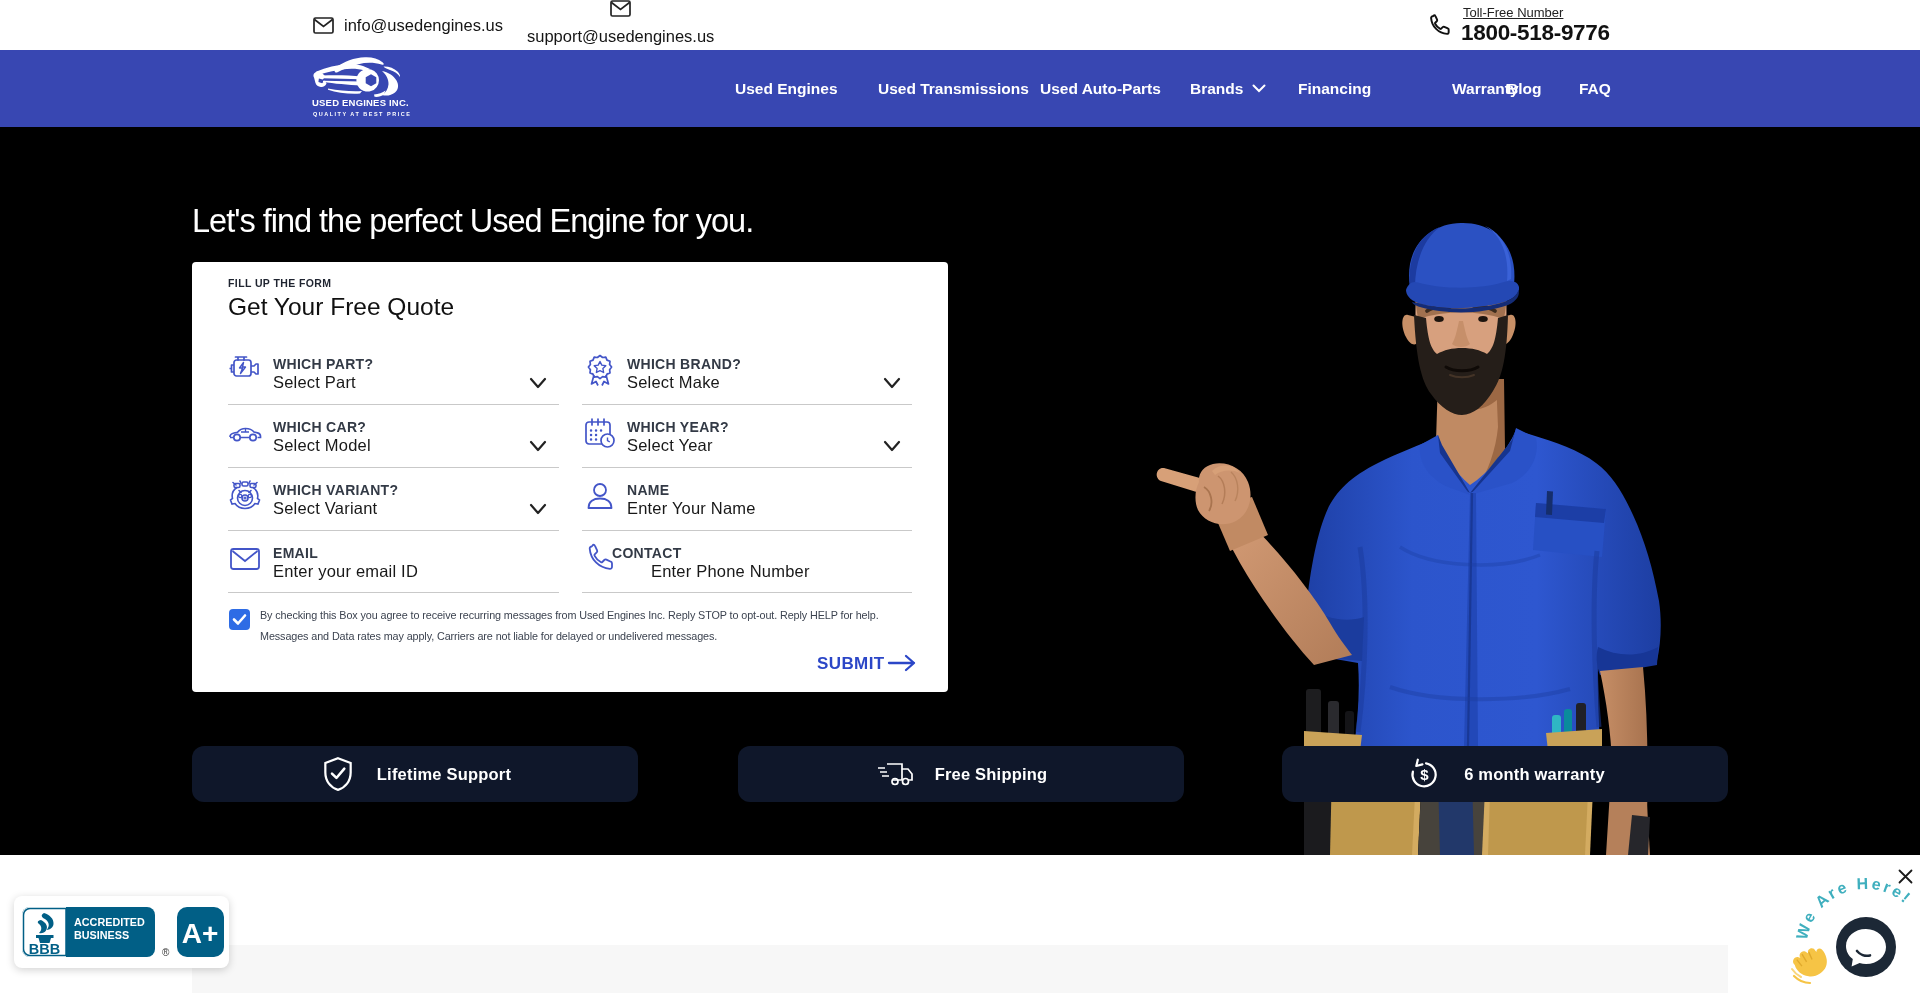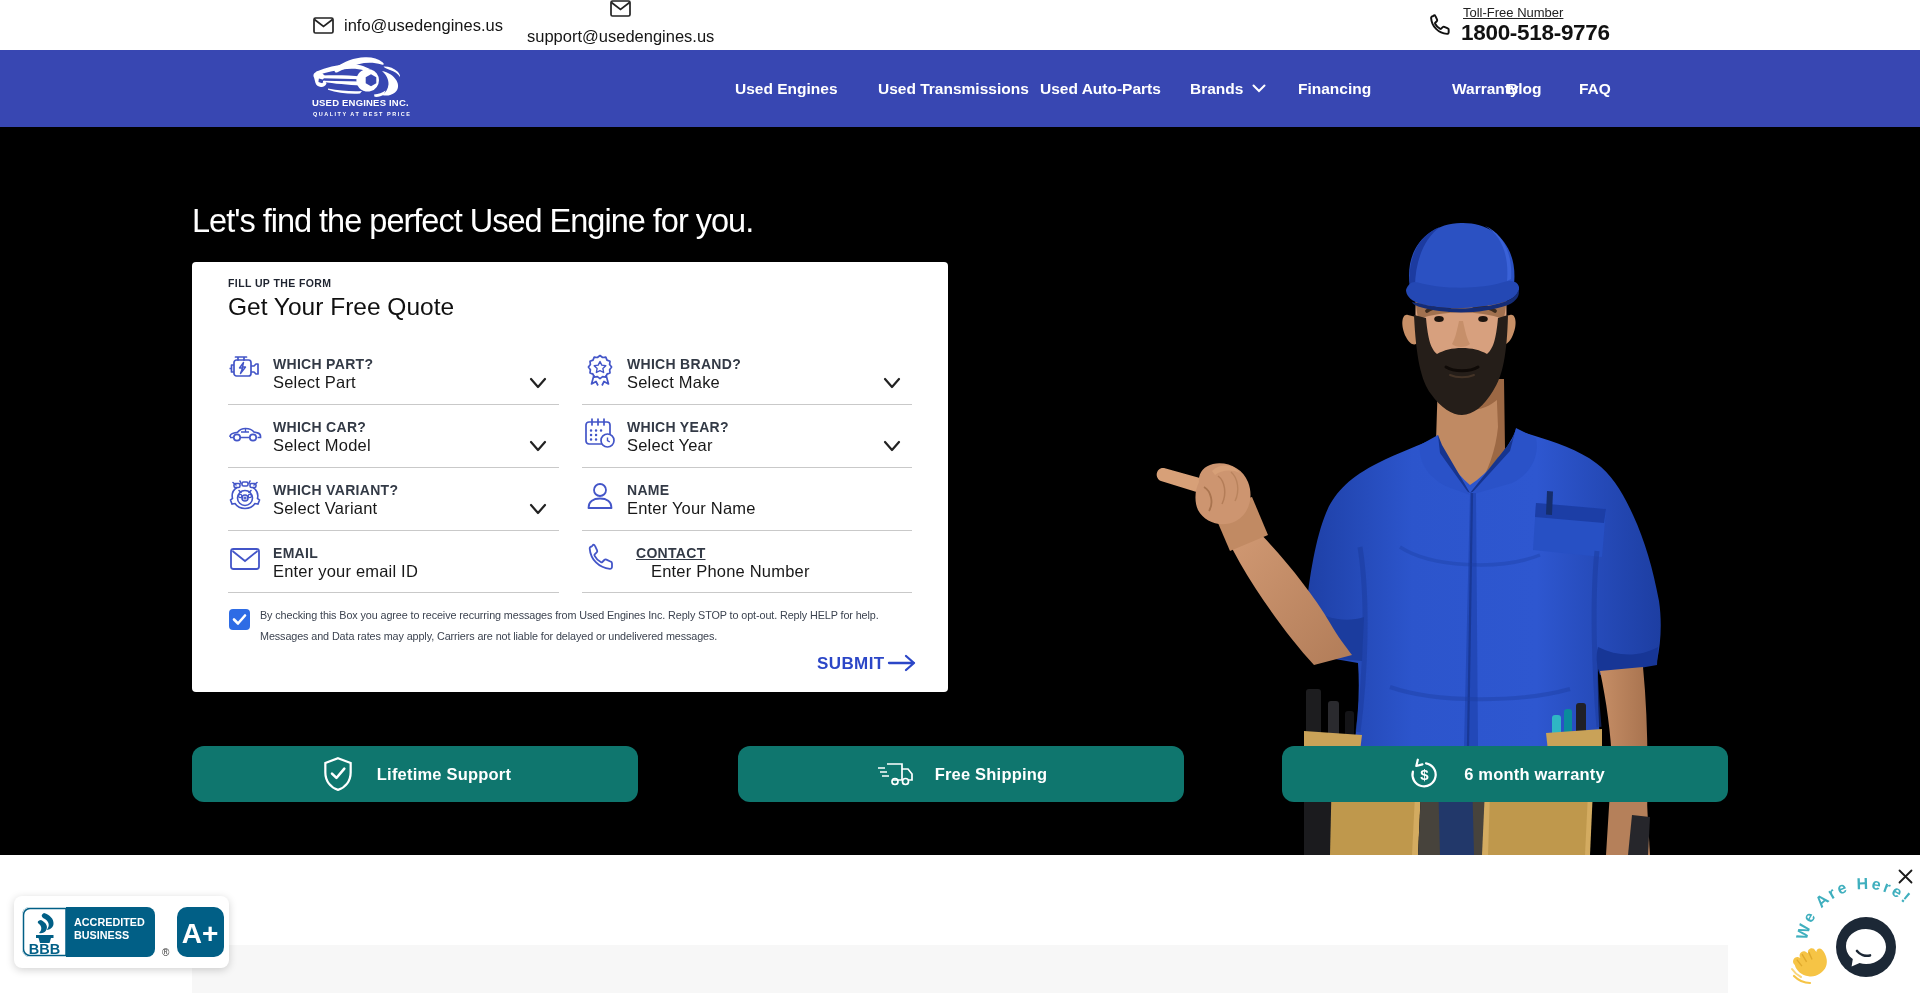--- a/index.html
+++ b/index.html
@@ -29,21 +29,21 @@
 .fld-label { position:absolute; font-size:14px; font-weight:bold; color:#333a46; letter-spacing:0.3px; }
 .fld-value { position:absolute; font-size:16.5px; color:#181818; letter-spacing:0.2px; }
 .fld-line { position:absolute; height:1px; background:#c9c9c9; width:331px; }
 .fld-icon { position:absolute; width:34px; height:34px; }
 .chev { position:absolute; width:22px; height:22px; }
 #disclaimer { position:absolute; left:68px; top:343px; width:668px; font-size:10.8px; line-height:21px; color:#3c4350; letter-spacing:-0.1px; }
 #cbx { position:absolute; left:37px; top:347px; width:21px; height:21px; border-radius:4px; background:#2e6ce5; }
 #submit { position:absolute; left:625px; top:392px; font-size:17px; font-weight:bold; color:#2b46c7; letter-spacing:0.4px; }
 
 
-.feat { position:absolute; top:619px; width:446px; height:56px; border-radius:12px; background:#0f766e; display:flex; align-items:center; justify-content:center; gap:20px; color:#fff; font-size:16.5px; font-weight:bold; letter-spacing:0.2px; }
+.feat { position:absolute; top:619px; width:446px; height:56px; border-radius:12px; background:#0f172a; display:flex; align-items:center; justify-content:center; gap:20px; color:#fff; font-size:16.5px; font-weight:bold; letter-spacing:0.2px; }
 
 
 #bottom { position:absolute; top:855px; left:0; width:1920px; height:138px; background:#fff; }
 #greystrip { position:absolute; left:192px; top:90px; width:1536px; height:48px; background:#f7f7f7; }
 #bbb-card { position:absolute; left:14px; top:41px; width:215px; height:72px; background:#fff; border-radius:8px; box-shadow:0 2px 8px rgba(0,0,0,0.18); }
 </style>
 </head>
 <body>
 <div id="page">
 
@@ -346,21 +346,21 @@
             <path d="M4.5 9 L17 19 L29.5 9"></path>
           </g>
         </svg>
       <div class="fld-label" style="left:81px; top:283px;">EMAIL</div>
       <div class="fld-value" style="left:81px; top:300px;">Enter your email ID</div>
       <div class="fld-line" style="left:36px; top:330px;"></div>
 
       <svg class="fld-icon" style="left:391px; top:280px;" viewBox="0 0 34 34">
           <path d="M9.3 4.2 c.7 0 1.4.4 1.7 1.1 l2.1 4.5 c.3.7.15 1.55-.4 2.1 l-2 2 c-.3.3-.4.8-.2 1.2 1.4 2.8 3.8 5.2 6.6 6.6 .4.2.9.1 1.2-.2 l2-2 c.55-.55 1.4-.7 2.1-.4 l4.5 2.1 c.7.3 1.1 1 1.1 1.7 v3.4 c0 1.2-1 2.1-2.1 2 C14.9 27.4 6.6 19.1 5.7 8.1 5.6 7 6.5 6 7.7 6 Z" fill="none" stroke="#4355c8" stroke-width="1.8" stroke-linejoin="round" transform="translate(1,-1.5)"></path>
         </svg>
-      <div class="fld-label" style="left:444px; top:283px;text-decoration:underline;">CONTACT</div>
+      <div class="fld-label" style="left:420px; top:283px;">CONTACT</div>
       <div class="fld-value" style="left:435px; top:300px;margin-left:24px;">Enter Phone Number</div>
       <div class="fld-line" style="left:390px; top:330px; width:330px;"></div>
 
       <div id="cbx"><svg width="21" height="21" viewBox="0 0 21 21">
             <path d="M5 10.5 L9 14.5 L16 6.5" fill="none" stroke="#fff" stroke-width="2.6" stroke-linecap="round" stroke-linejoin="round"></path>
           </svg></div>
       <div id="disclaimer">By checking this Box you agree to receive recurring messages from Used Engines Inc. Reply STOP to opt-out. Reply HELP for help. Messages and Data rates may apply, Carriers are not liable for delayed or undelivered messages.</div>
       <div id="submit">SUBMIT</div>
       <svg class="abs" style="left:695px; top:392px;" width="30" height="18" viewBox="0 0 30 18">
           <path d="M2 9 H27 M19 2 L27 9 L19 16" fill="none" stroke="#2b46c7" stroke-width="2.3" stroke-linecap="round" stroke-linejoin="round"></path>

